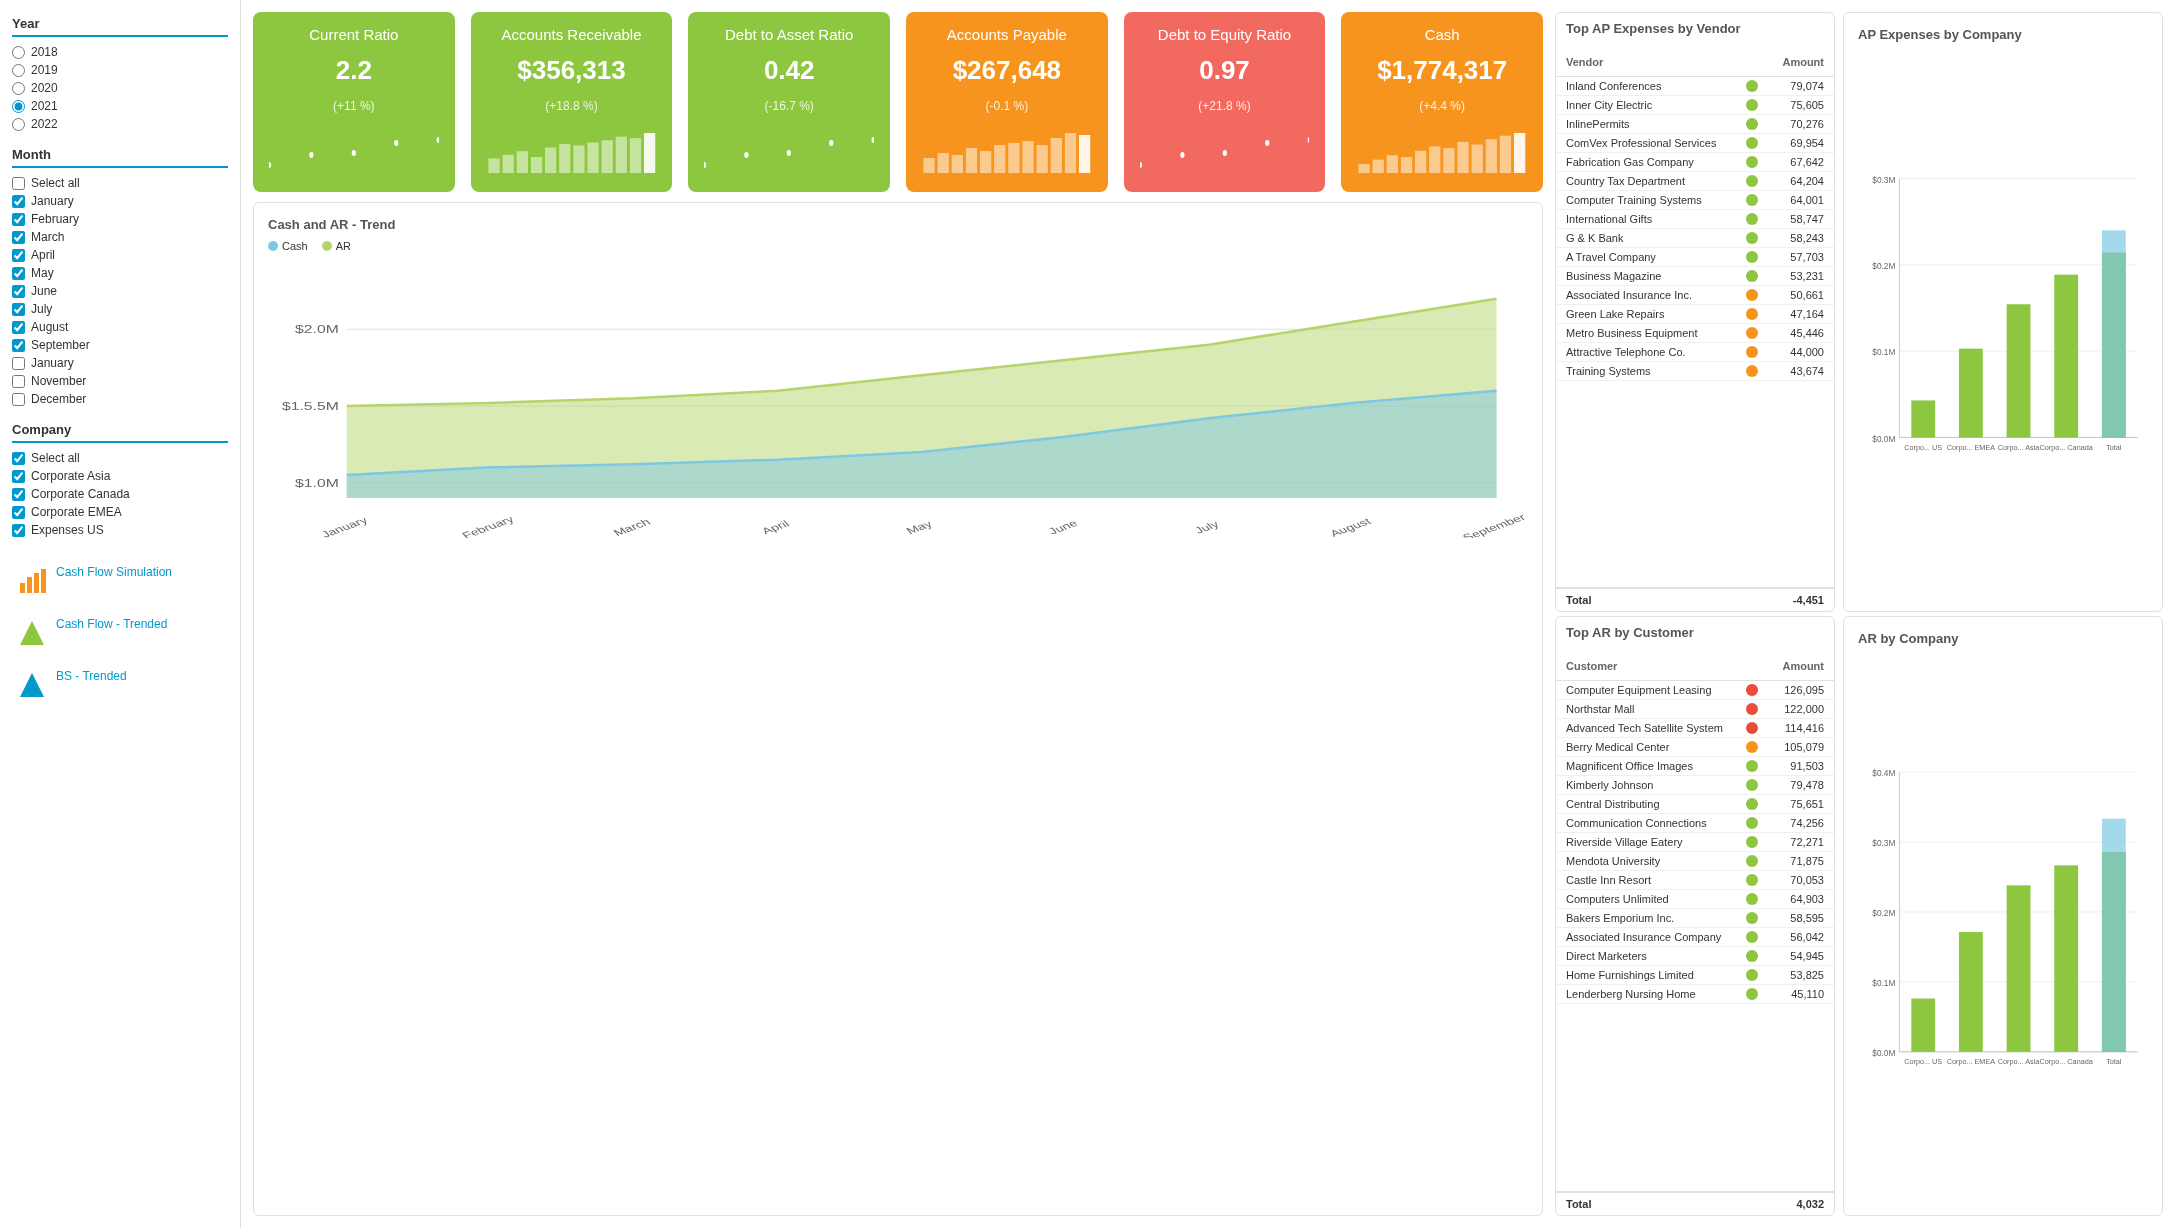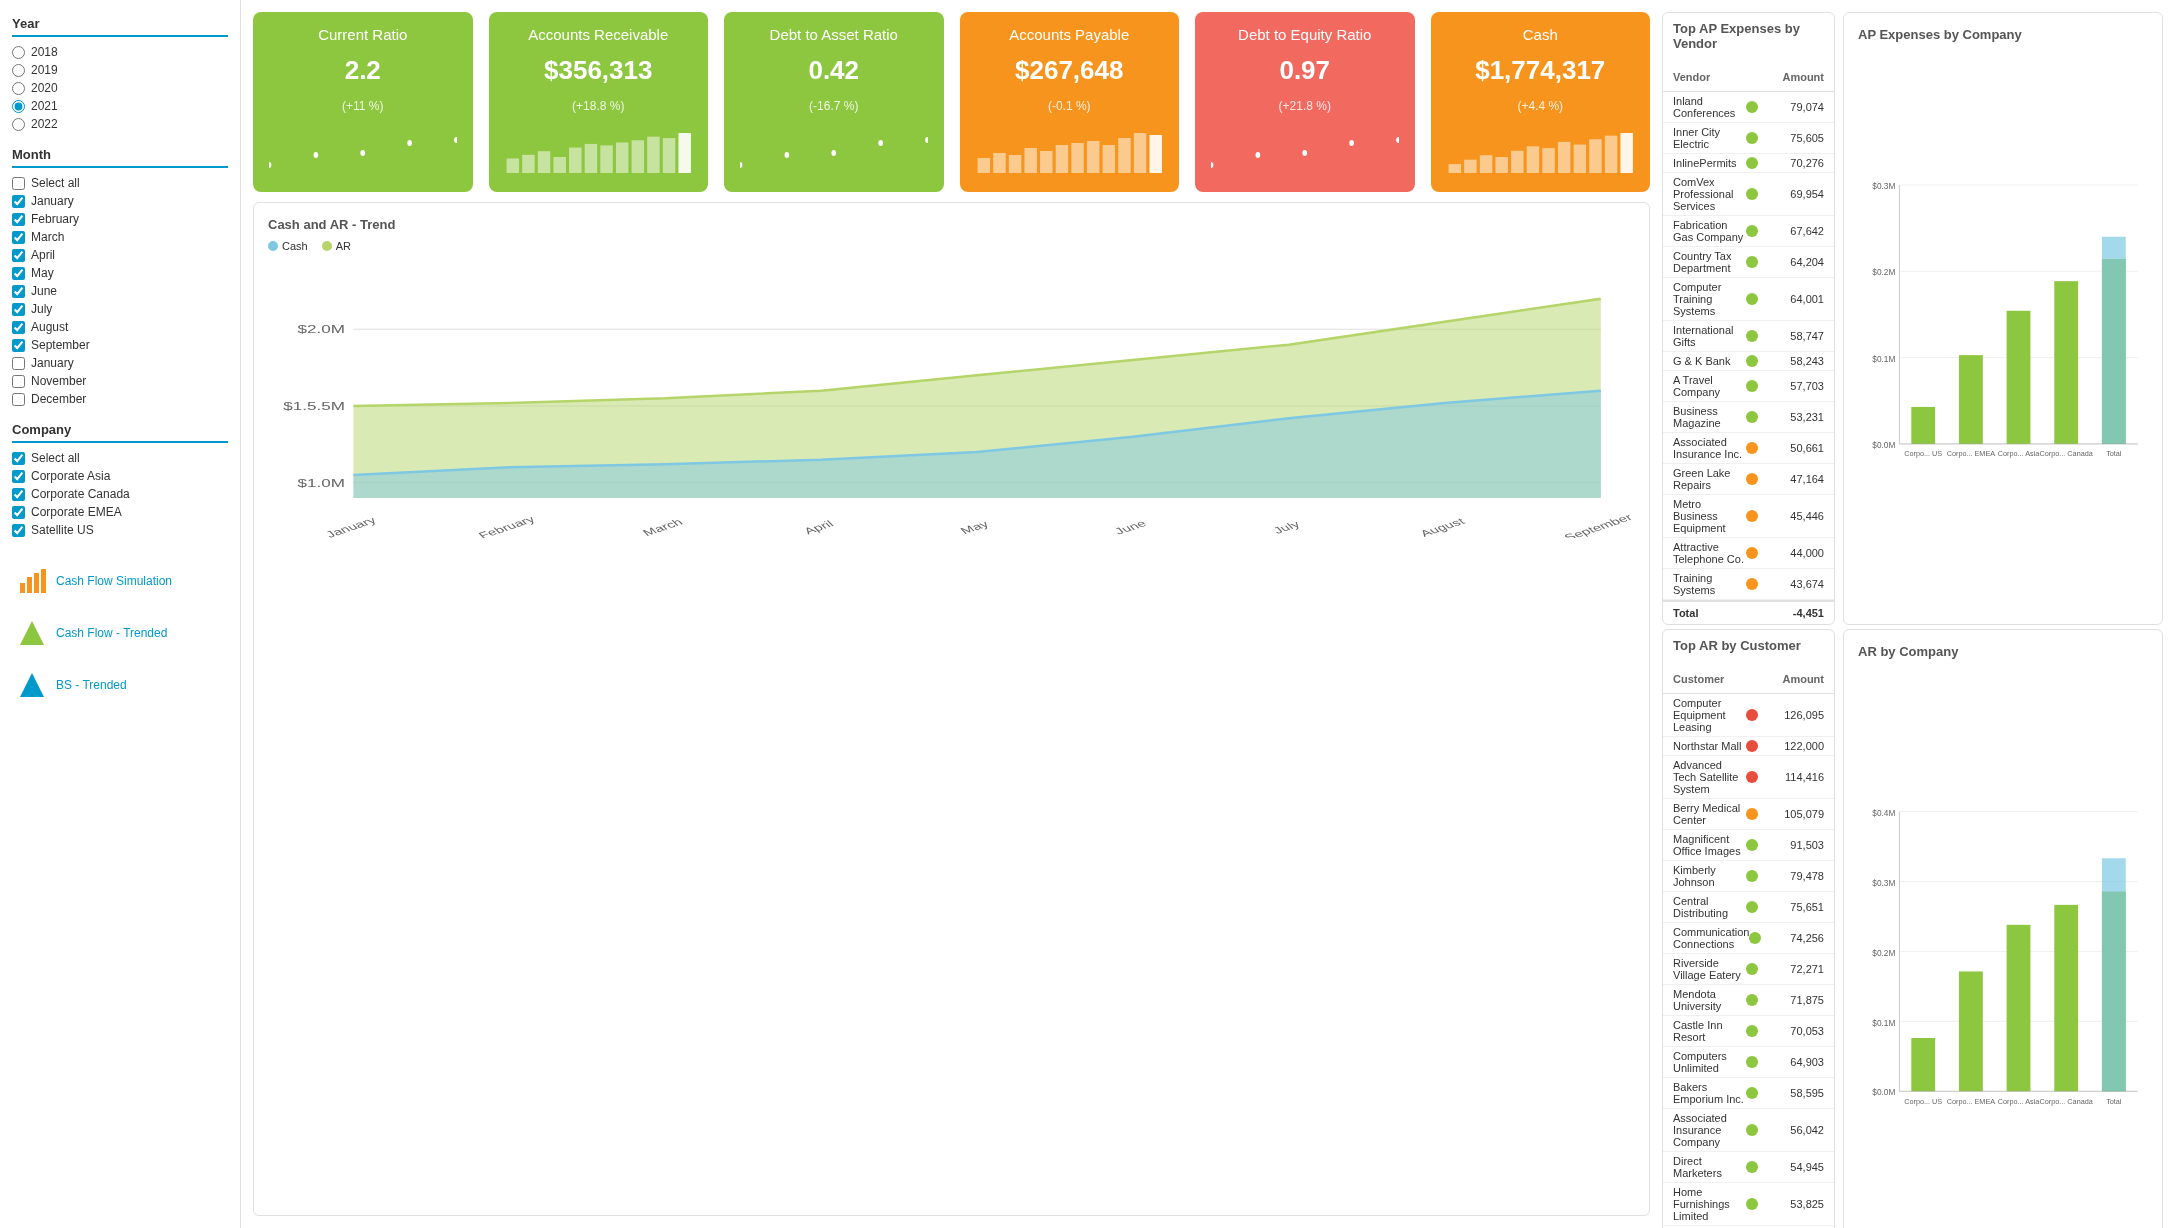--- a/index.html
+++ b/index.html
@@ -17,21 +17,21 @@
     
     .main { display: flex; flex: 1; overflow: hidden; }
 
     
     .sidebar { width: 241px; padding: 16px 12px; border-right: 1px solid #e0e0e0; background: #fff; overflow-y: auto; flex-shrink: 0; }
     .filter-section { margin-bottom: 16px; }
     .filter-title { font-weight: bold; font-size: 13px; color: #333; border-bottom: 2px solid #0099cc; padding-bottom: 4px; margin-bottom: 8px; }
     .filter-item { display: flex; align-items: center; margin-bottom: 4px; font-size: 12px; cursor: pointer; }
     .filter-item input[type="radio"], .filter-item input[type="checkbox"] { margin-right: 6px; accent-color: #0099cc; }
     .nav-links { margin-top: 20px; }
-    .nav-link { display: flex; align-items: center; padding: 8px 4px; cursor: pointer; margin-bottom: 4px; }
+    .nav-link { display: flex; align-items: flex-start; padding: 8px 4px; cursor: pointer; margin-bottom: 4px; }
     .nav-link-icon { width: 32px; height: 32px; margin-right: 8px; flex-shrink: 0; }
     .nav-link-text { color: #0099cc; font-size: 12px; }
 
     
     .center-content { flex: 1; padding: 12px; overflow: hidden; display: flex; flex-direction: column; gap: 10px; }
 
     
     .kpi-row { display: flex; gap: 8px; height: 180px; }
     .kpi-card { flex: 1; border-radius: 8px; padding: 14px 16px; display: flex; flex-direction: column; justify-content: space-between; position: relative; overflow: hidden; }
     .kpi-card.green { background: #8dc63f; }
@@ -45,21 +45,21 @@
     .sparkline-svg { width: 100%; height: 50px; }
 
     
     .trend-section { background: #fff; border: 1px solid #e0e0e0; border-radius: 6px; padding: 14px; flex: 1; min-height: 0; }
     .section-title { font-size: 13px; font-weight: bold; color: #555; margin-bottom: 8px; }
     .legend { display: flex; gap: 14px; margin-bottom: 6px; font-size: 11px; }
     .legend-item { display: flex; align-items: center; gap: 4px; }
     .legend-dot { width: 10px; height: 10px; border-radius: 50%; }
 
     
-    .right-panels { width: 513px; display: flex; flex-direction: column; gap: 4px; padding: 12px 12px 12px 0; flex-shrink: 0; }
+    .right-panels { width: 620px; display: flex; flex-direction: column; gap: 4px; padding: 12px 12px 12px 0; flex-shrink: 0; }
     .right-row { display: flex; gap: 8px; flex: 1; }
 
     
     .table-panel { flex: 1; background: #fff; border: 1px solid #e0e0e0; border-radius: 6px; overflow: hidden; display: flex; flex-direction: column; }
     .table-header { display: flex; justify-content: space-between; padding: 8px 10px; border-bottom: 1px solid #e0e0e0; }
     .table-col-header { font-size: 11px; font-weight: bold; color: #666; }
     .table-body { flex: 1; overflow-y: auto; }
     .table-row-item { display: flex; align-items: center; padding: 3px 10px; border-bottom: 1px solid #f0f0f0; }
     .vendor-name { flex: 1; font-size: 11px; color: #333; }
     .vendor-dot { width: 12px; height: 12px; border-radius: 50%; margin-right: 6px; flex-shrink: 0; }
@@ -182,21 +182,21 @@
             <label class="filter-item">
               <input type="checkbox" checked="" style="">
               <span>Corporate Canada</span>
             </label>
             <label class="filter-item">
               <input type="checkbox" checked="" style="">
               <span>Corporate EMEA</span>
             </label>
             <label class="filter-item">
               <input type="checkbox" checked="" style="">
-              <span>Satellite US</span>
+              <span>Expenses US</span>
             </label>
           </div>
       </div>
 
       <div class="nav-links">
         <div id="nav-links-container">
             <div class="nav-link">
               <div class="nav-link-icon"><svg width="32" height="32" viewBox="0 0 32 32">
                   <rect x="4" y="18" width="5" height="10" fill="#f7941d"></rect>
                   <rect x="11" y="12" width="5" height="16" fill="#f7941d"></rect>

